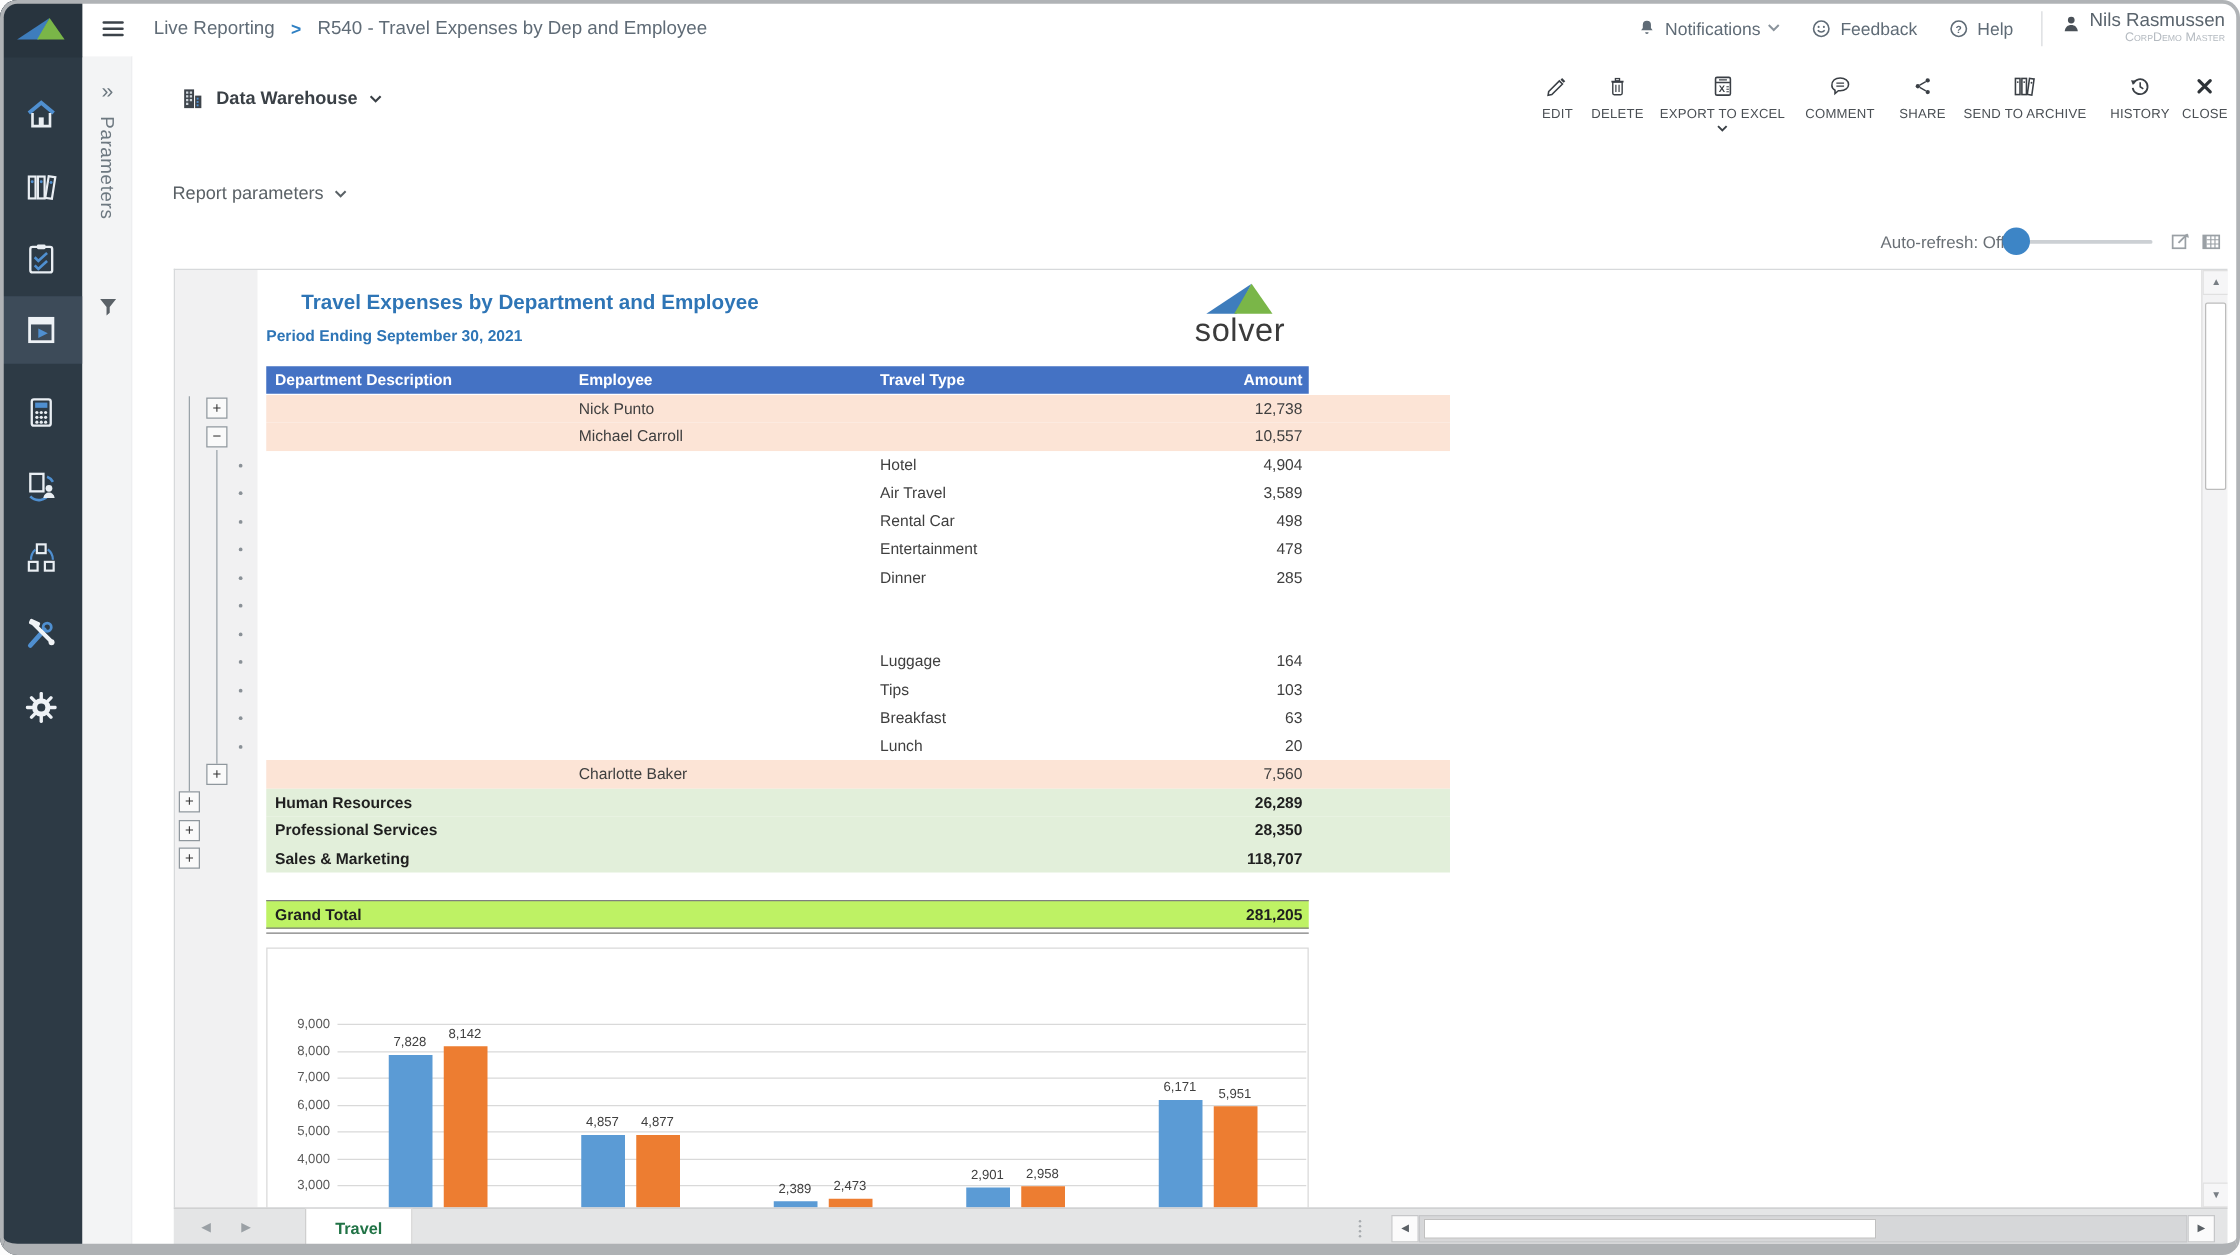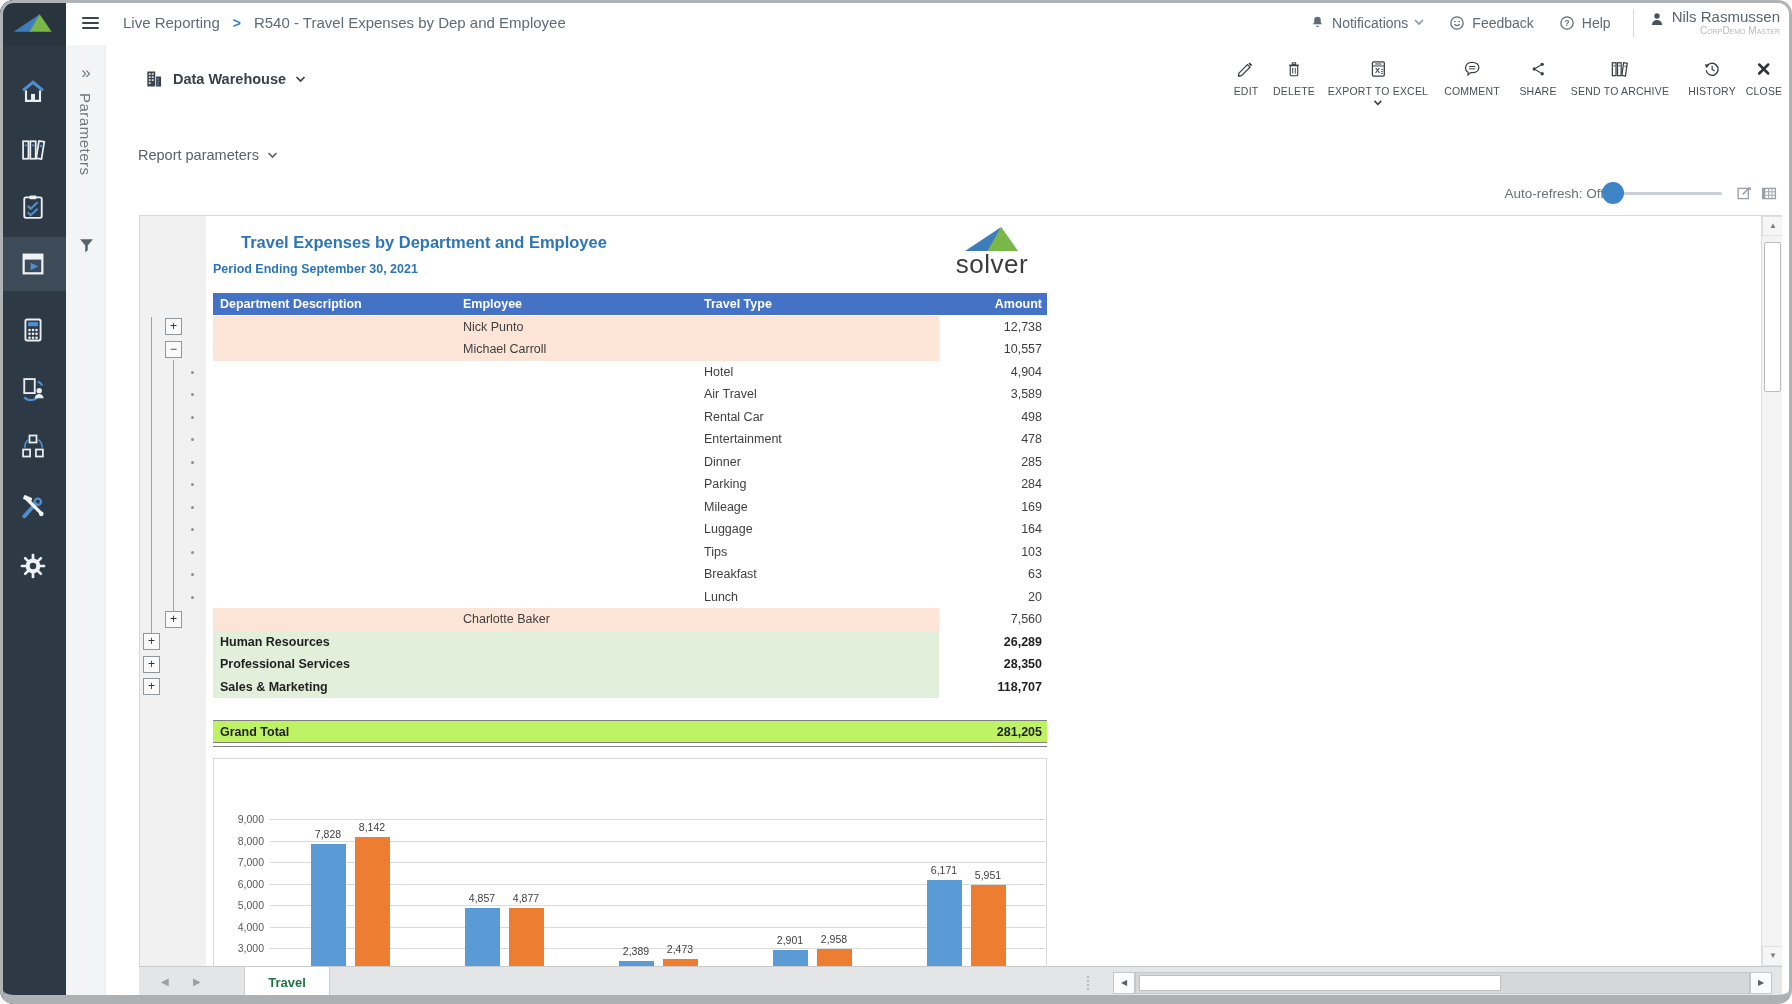--- a/index.html
+++ b/index.html
@@ -55,21 +55,21 @@
   .oline{position:absolute;width:1px;background:#9aa3a9;}
   .obox{position:absolute;width:17px;height:17px;background:#fafafa;border:1px solid #8f979d;font-size:12px;color:#333;text-align:center;line-height:15px;cursor:pointer;}
   .odot{position:absolute;width:3px;height:3px;border-radius:50%;background:#8a9197;}
   .sheet{position:absolute;left:66px;top:0;width:843px;height:1120px;}
   .r-title{position:absolute;left:7px;top:17px;font-size:16.5px;font-weight:bold;color:#2E75B6;margin-left:28px;}
   .r-sub{position:absolute;left:7px;top:46px;font-size:12.5px;font-weight:bold;color:#2E75B6;}
   .r-logo{position:absolute;left:738px;top:10px;width:96px;text-align:center;}
   .r-logo-word{font-size:26px;color:#3b3b3b;letter-spacing:.5px;line-height:24px;margin-top:0;}
 
   .thead{position:absolute;left:7px;top:77px;width:834px;height:22px;background:#4472C4;color:#fff;font-size:12.5px;font-weight:bold;}
-  .trow{position:absolute;left:7px;width:726px;height:22.5px;font-size:12.5px;color:#3f3f3f;}
+  .trow{position:absolute;left:7px;width:947px;height:22.5px;font-size:12.5px;color:#3f3f3f;}
   .trow.employee{background:#FCE4D6;}
   .trow.detail{background:#fff;}
   .trow.department{background:#E2EFDA;font-weight:bold;color:#1f1f1f;}
   .cell{position:absolute;top:0;height:100%;display:flex;align-items:center;white-space:nowrap;}
   .c1{left:7px;} .c2{left:250px;} .c3{left:491px;}
   .c4{left:580px;width:249px;justify-content:flex-end;}
   .thead .c1{left:7px;} 
   .gt{position:absolute;left:7px;top:504px;width:834px;height:23px;background:#bef264;border-top:1px solid #7f7f7f;border-bottom:1px solid #7f7f7f;font-size:12.5px;font-weight:bold;color:#1f1f1f;}
   .gt-double{position:absolute;left:7px;top:530px;width:834px;height:1px;background:#7f7f7f;}
 
@@ -563,32 +563,20 @@
               <div class="cell c2"></div>
               <div class="cell c3">Entertainment</div>
               <div class="cell c4">478</div>
             </div>
             <div class="trow detail" style="top: 234.5px; text-align: center;">
               <div class="cell c1"></div>
               <div class="cell c2"></div>
               <div class="cell c3">Dinner</div>
               <div class="cell c4">285</div>
             </div>
-            <div class="trow detail" style="top: 257px;">
-              <div class="cell c1"></div>
-              <div class="cell c2"></div>
-              <div class="cell c3">Parking</div>
-              <div class="cell c4">284</div>
-            </div>
-            <div class="trow detail" style="top: 279.5px;">
-              <div class="cell c1"></div>
-              <div class="cell c2"></div>
-              <div class="cell c3">Mileage</div>
-              <div class="cell c4">169</div>
-            </div>
             <div class="trow detail" style="top: 302px;">
               <div class="cell c1"></div>
               <div class="cell c2"></div>
               <div class="cell c3">Luggage</div>
               <div class="cell c4">164</div>
             </div>
             <div class="trow detail" style="top: 324.5px;">
               <div class="cell c1"></div>
               <div class="cell c2"></div>
               <div class="cell c3">Tips</div>

